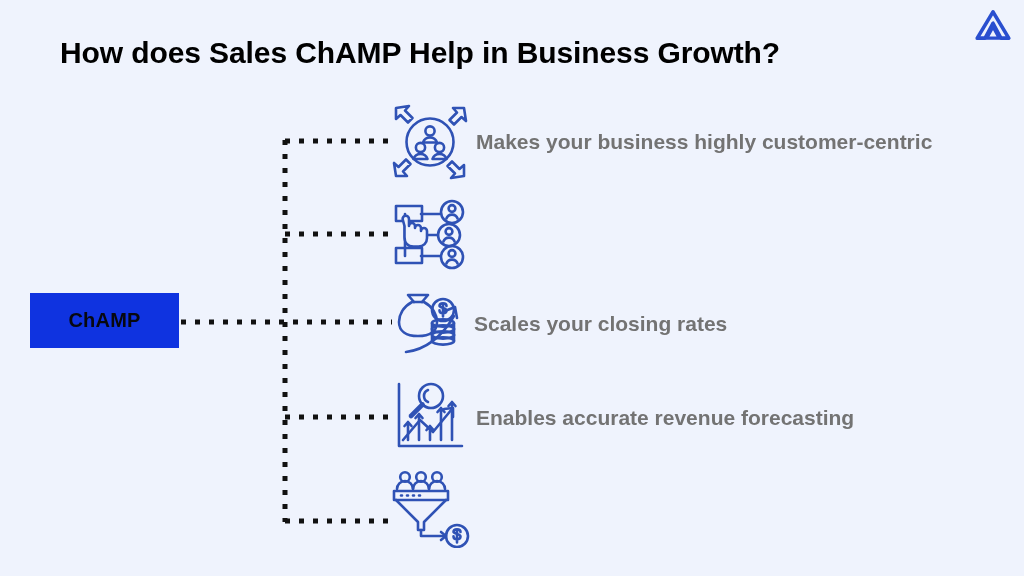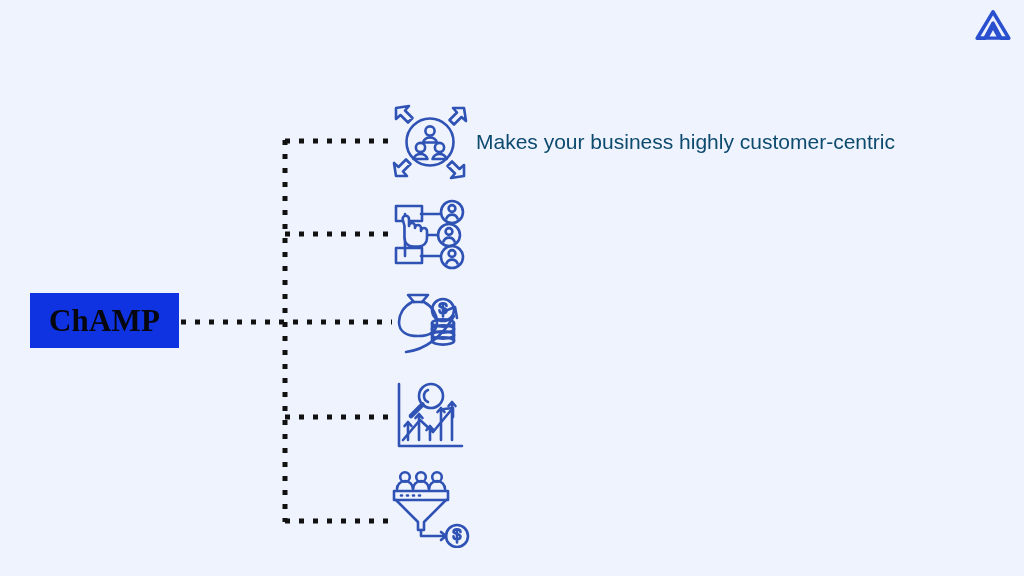--- a/index.html
+++ b/index.html
@@ -51,25 +51,24 @@
     left: 30px;
     top: 293px;
     width: 149px;
     height: 55px;
     background: #0f33e0;
     display: flex;
     align-items: center;
     justify-content: center;
   }
   .champ-badge-label {
-    font-size: 31px;
+    font-size: 20px;
     font-weight: bold;
     color: #07080f;
     letter-spacing: 0.2px;
-    font-family: Liberation Serif, serif;
   }
 
   
   .connectors {
     position: absolute;
     left: 0;
     top: 0;
     width: 1024px;
     height: 576px;
     pointer-events: none;
@@ -86,23 +85,24 @@
   .row-icon {
     width: 84px;
     height: 84px;
     flex: 0 0 84px;
     display: flex;
     align-items: center;
     justify-content: center;
   }
   .row-label {
     font-size: 21px;
-    color: #0c4a6e;
+    color: #737373;
     white-space: nowrap;
     margin-left: 4px;
+    font-weight: bold;
   }
 
   .row-1 { top: 97px; }
   .row-2 { top: 190px; }
   .row-3 { top: 279px; }
   .row-4 { top: 373px; }
   .row-5 { top: 461px; }
 
   .row-3 .row-label { margin-left: 2px; }
   .row-5 .row-label { margin-left: 0px; }
@@ -112,20 +112,21 @@
 
 <div class="stage">
 
   <div class="logo">
     <svg viewBox="0 0 48 38" width="42" height="34" aria-hidden="true">
       <path d="M24 4 L42 34 L33 34 L24 17 L15 34 L6 34 Z" fill="none" stroke="#2a4fcf" stroke-width="4.2" stroke-linejoin="round" stroke-linecap="round"></path>
       <path d="M24 21 L31 34 L17 34 Z" fill="none" stroke="#2a4fcf" stroke-width="3.6" stroke-linejoin="round" stroke-linecap="round"></path>
     </svg>
   </div>
 
+  <div class="page-title">How does Sales ChAMP Help in Business Growth?</div>
 
   <svg class="connectors" viewBox="0 0 1024 576">
     <g stroke="#111111" stroke-width="5" stroke-linecap="butt" stroke-dasharray="5 9" fill="none">
 
       <line x1="285" y1="140" x2="285" y2="522"></line>
 
       <line x1="285" y1="141" x2="392" y2="141"></line>
 
       <line x1="285" y1="234" x2="392" y2="234"></line>
 
@@ -218,20 +219,21 @@
           <path d="M44 47 v6 M66 47 v6"></path>
           <ellipse cx="55" cy="53" rx="11" ry="3.6"></ellipse>
           <path d="M44 53 v6 M66 53 v6"></path>
           <ellipse cx="55" cy="59" rx="11" ry="3.6"></ellipse>
 
           <path d="M18 70 c16 -2 34 -12 48 -36"></path>
           <path d="M57 29 l10 -4 l2 11"></path>
         </g>
       </svg>
     </div>
+    <div class="row-label">Scales your closing rates</div>
   </div>
 
   <div class="row row-4">
     <div class="row-icon">
       <svg viewBox="0 0 84 84" width="84" height="84" aria-hidden="true">
         <g fill="none" stroke="#2f52b5" stroke-width="2.6" stroke-linejoin="round" stroke-linecap="round">
 
           <path d="M11 8 L11 70 L74 70"></path>
 
           <circle cx="43" cy="20" r="12"></circle>
@@ -242,20 +244,21 @@
           <path d="M56 33 l9 -1 l0 9"></path>
 
           <path d="M20 64 L20 46 M16.5 50 L20 46 L23.5 50"></path>
           <path d="M31 64 L31 38 M27.5 42 L31 38 L34.5 42"></path>
           <path d="M42 64 L42 50 M38.5 54 L42 50 L45.5 54"></path>
           <path d="M53 64 L53 32 M49.5 36 L53 32 L56.5 36"></path>
           <path d="M64 64 L64 26 M60.5 30 L64 26 L67.5 30"></path>
         </g>
       </svg>
     </div>
+    <div class="row-label">Enables accurate revenue forecasting</div>
   </div>
 
   <div class="row row-5">
     <div class="row-icon">
       <svg viewBox="0 0 84 84" width="84" height="84" aria-hidden="true">
         <g fill="none" stroke="#2f52b5" stroke-width="2.6" stroke-linejoin="round" stroke-linecap="round">
 
           <circle cx="17" cy="13" r="4.8"></circle>
           <path d="M9 25 a8 8 0 0 1 16 0"></path>
           <circle cx="33" cy="13" r="4.8"></circle>

